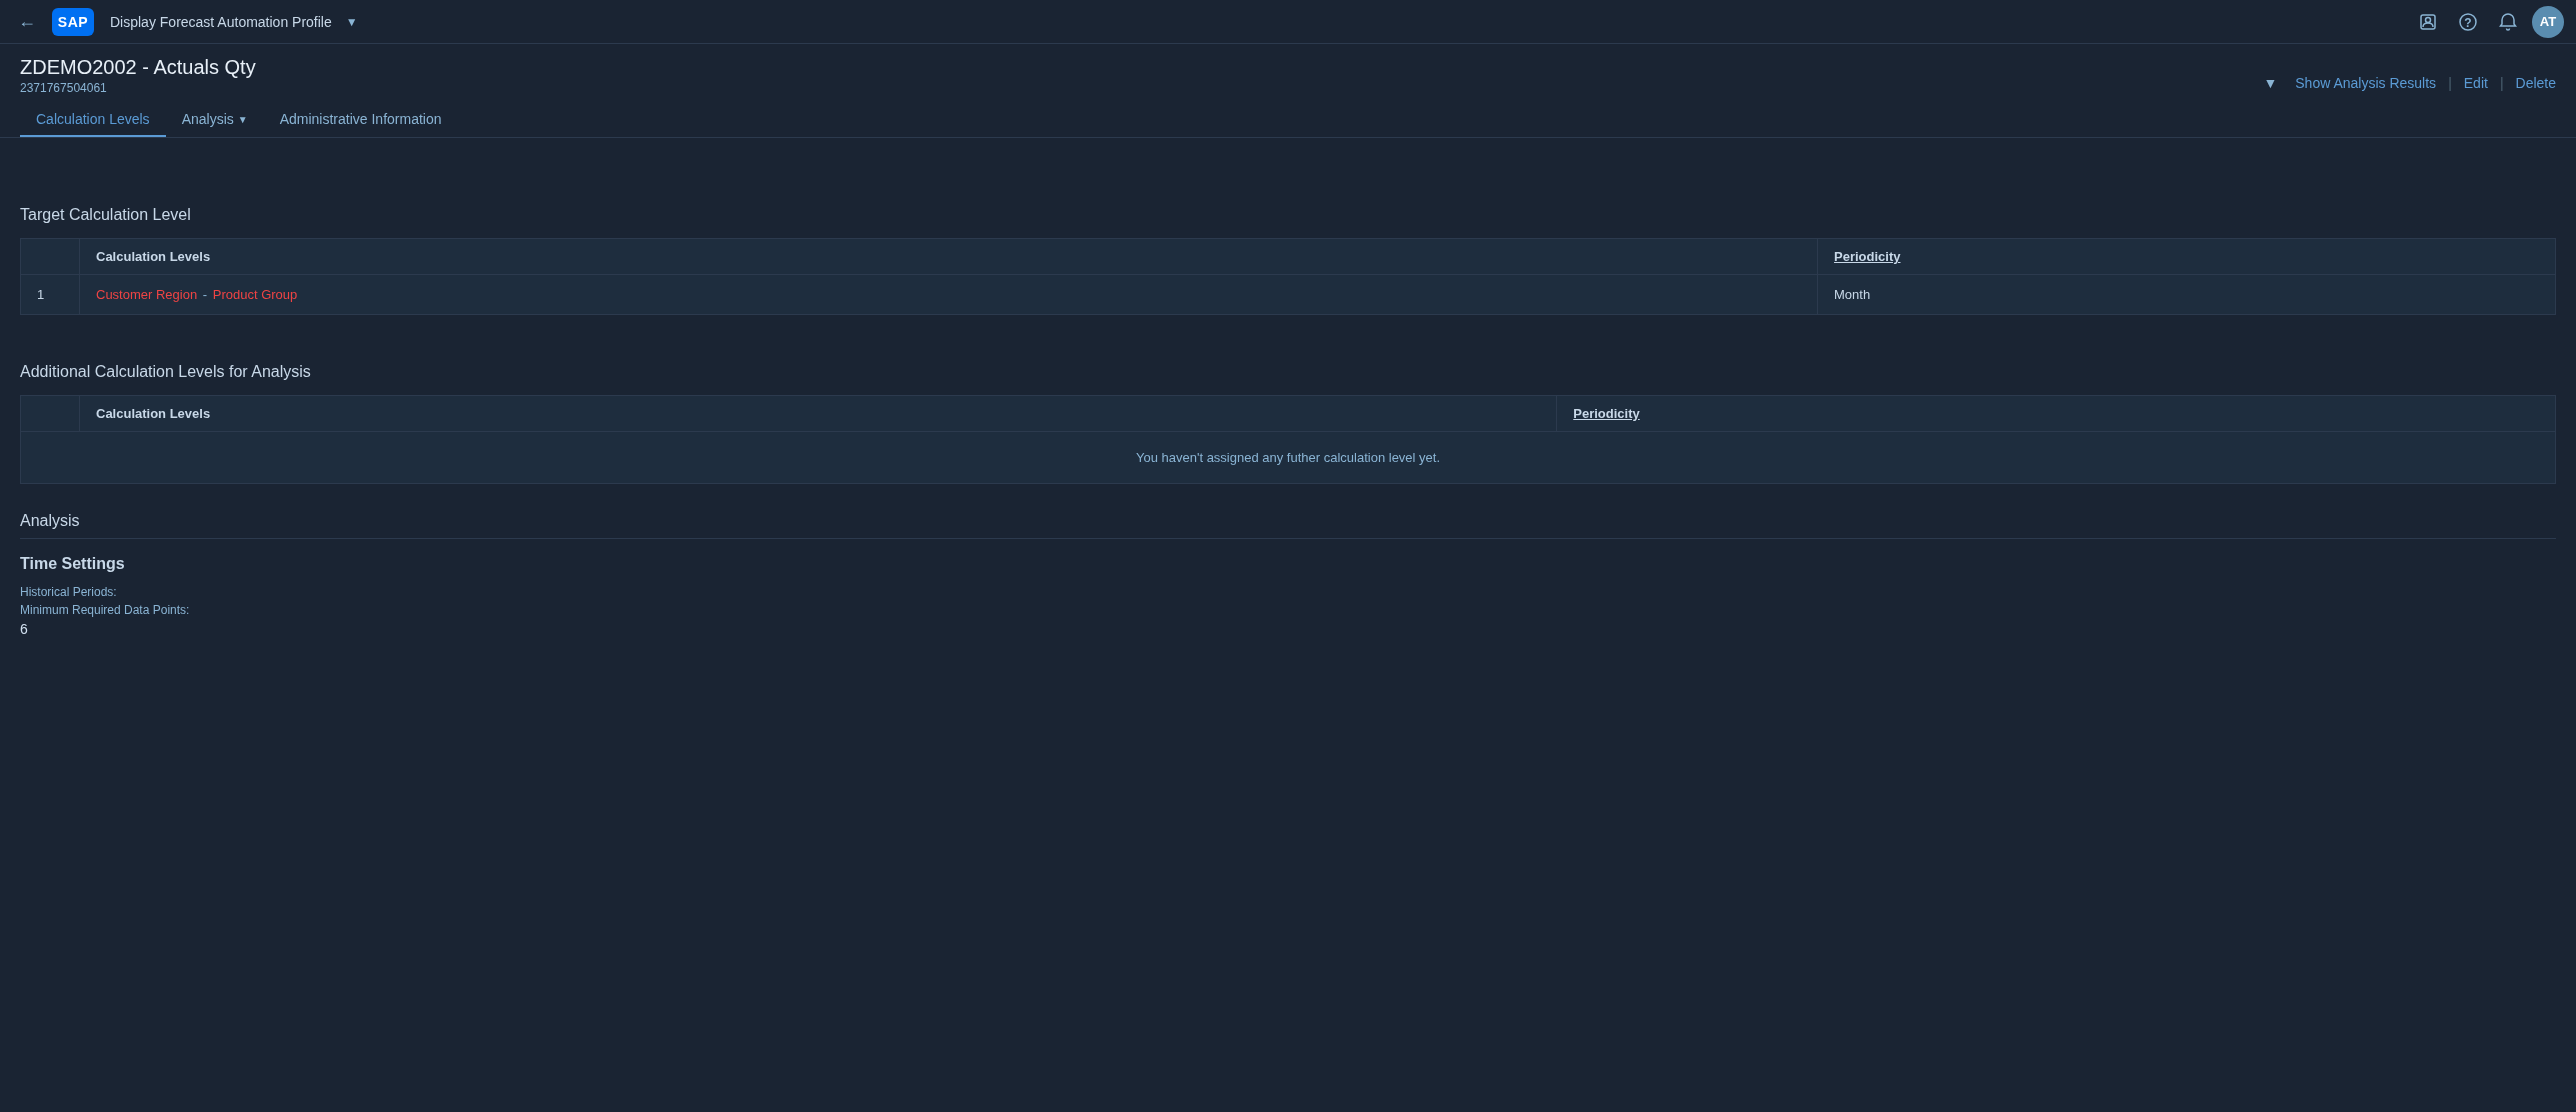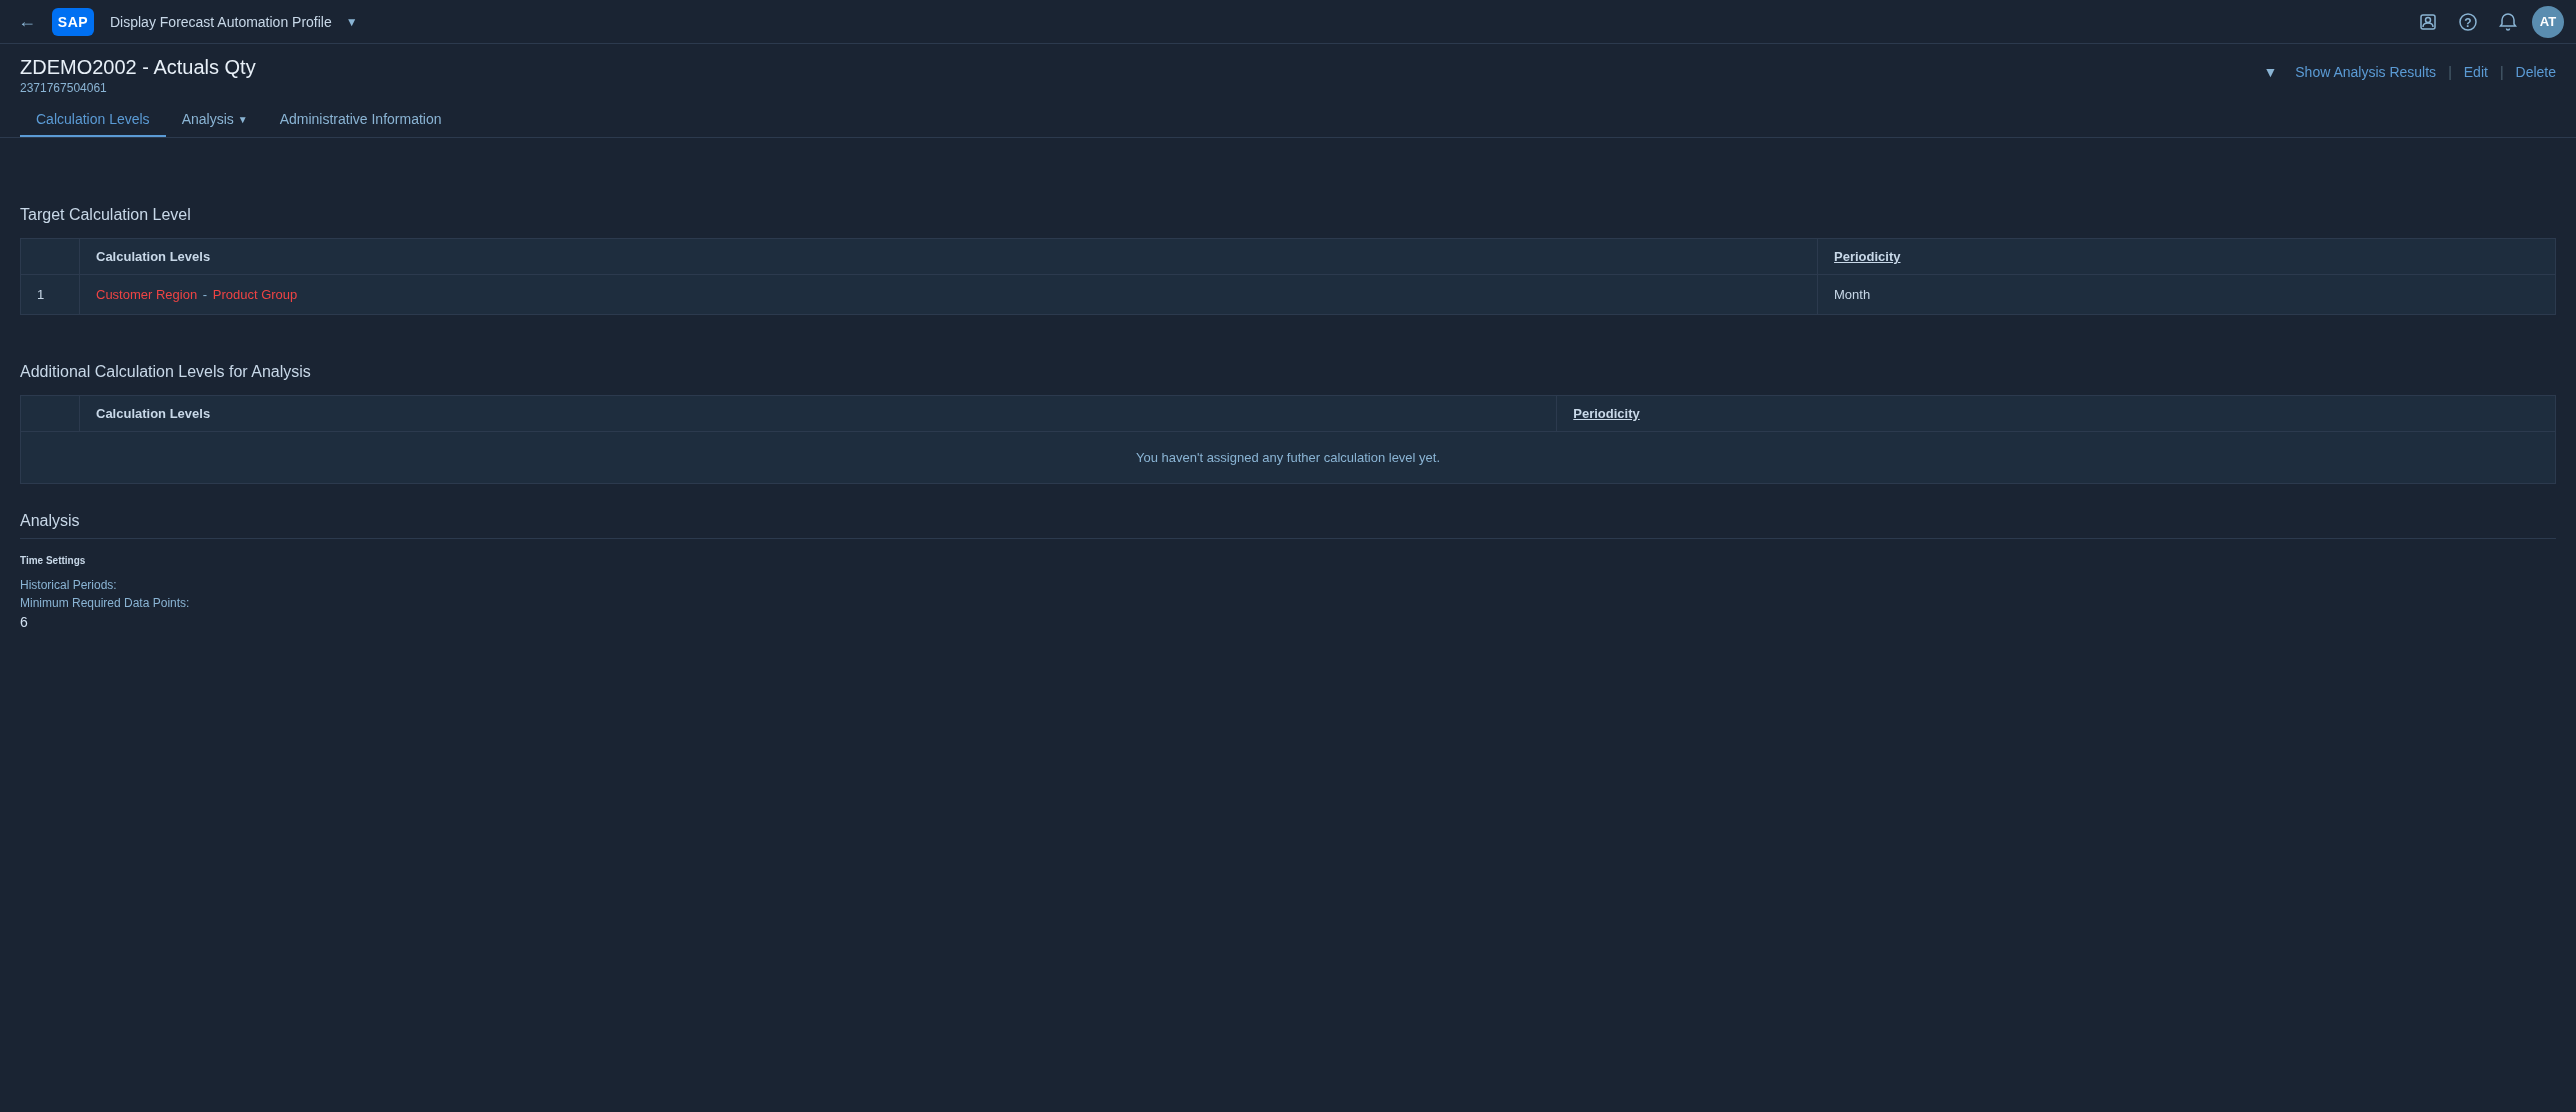--- a/index.html
+++ b/index.html
@@ -138,21 +138,21 @@
     }
 
     
     .page-header {
       background: #1a2433;
       padding: 12px 20px 0 20px;
       border-bottom: 1px solid #2c3a4e;
     }
     .page-header-top {
       display: flex;
-      align-items: flex-start;
+      align-items: flex-end;
       justify-content: space-between;
       margin-bottom: 4px;
     }
     .page-title {
       font-size: 20px;
       font-weight: 300;
       color: #e8f0f8;
     }
     .page-subtitle {
       font-size: 12px;
@@ -289,21 +289,21 @@
     .section-heading {
       font-size: 16px;
       font-weight: 400;
       color: #c8d8e8;
       margin-bottom: 16px;
       padding-bottom: 8px;
       border-bottom: 1px solid #2c3a4e;
     }
 
     .subsection-title {
-      font-size: 10px;
+      font-size: 16px;
       font-weight: 600;
       color: #c8d8e8;
       margin-bottom: 12px;
     }
 
     .field-label {
       font-size: 12px;
       color: #8ab4d4;
       margin-bottom: 4px;
     }

